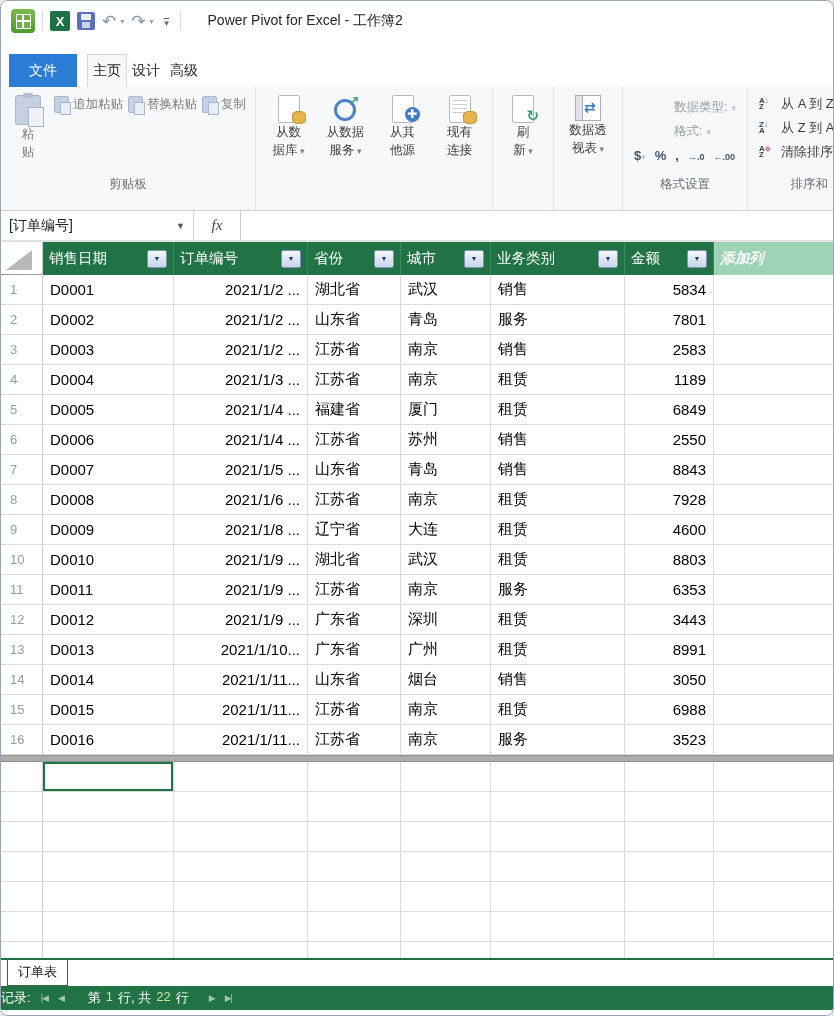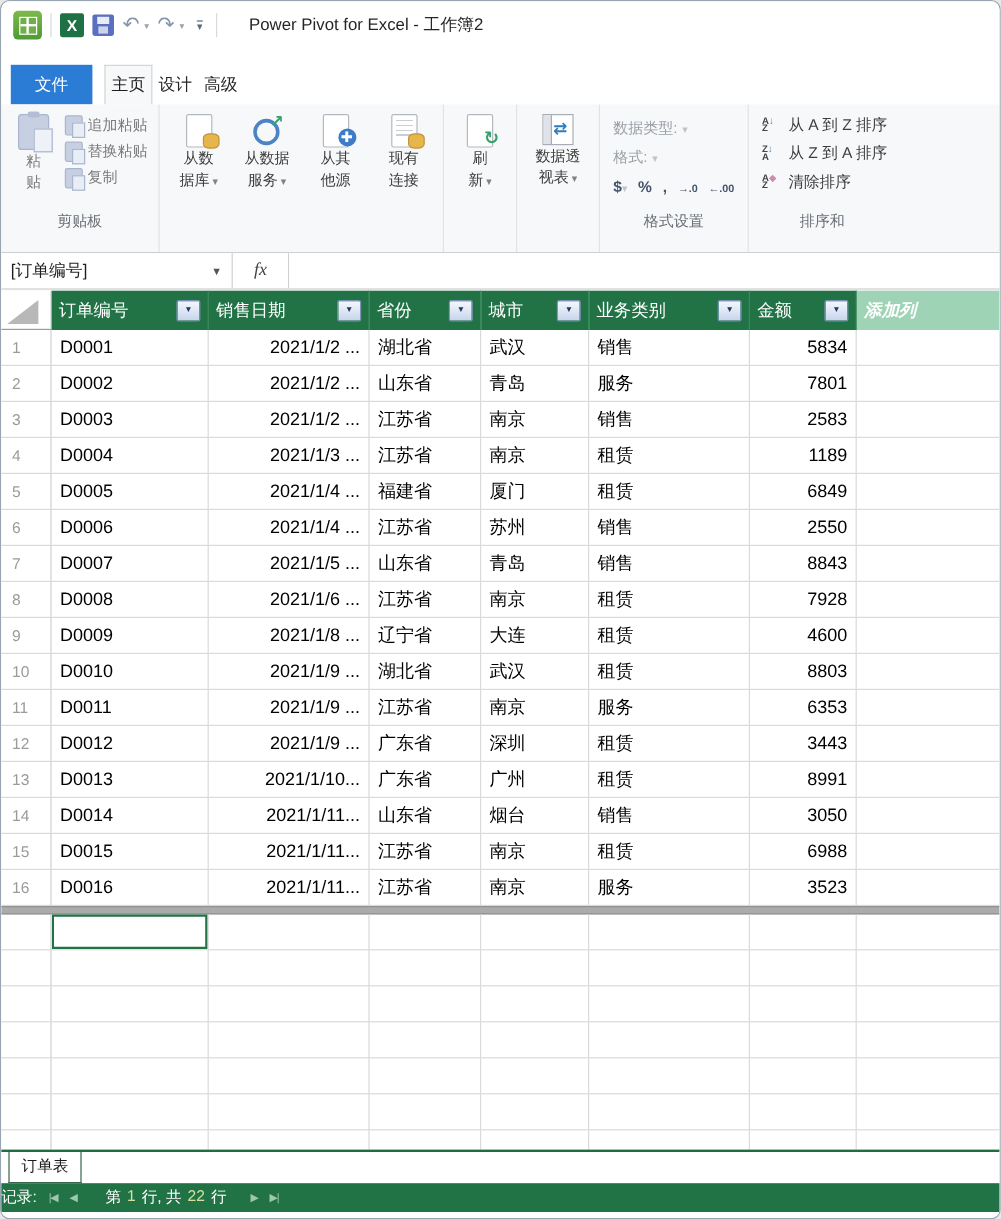--- a/index.html
+++ b/index.html
@@ -34,41 +34,41 @@
 
   
   .ribbon{height:124px;background:#f7f8fa;border-bottom:1px solid #cfcfcf;display:flex;flex:0 0 auto;overflow:hidden;}
   .rgroup{position:relative;padding:6px 5px 18px 5px;display:flex;align-items:flex-start;gap:2px;flex:0 0 auto;}
   .rgroup+.rgroup{border-left:1px solid #e2e3e5;}
   .rgroup-label{position:absolute;left:0;right:0;bottom:17px;text-align:center;font-size:12.5px;color:#6a7076;white-space:nowrap;}
   .bigbtn{width:55px;display:flex;flex-direction:column;align-items:center;gap:2px;padding-top:2px;font-size:12.5px;
           color:#3d3d3d;text-align:center;line-height:1.25;}
   .bigbtn.disabled{color:#7c7c7c;}
   .caret-d::after{content:" ▾";font-size:9px;color:#7c828a;}
-  .smallbtns{display:flex;flex-direction:column;gap:5px;padding:3px 4px 0 2px;}
+  .smallbtns{display:flex;flex-direction:row;gap:5px;padding:3px 4px 0 2px;}
   .smallbtn{display:flex;align-items:center;gap:4px;font-size:12.5px;color:#7c7c7c;white-space:nowrap;}
   .clip-ico{width:15px;height:17px;background:#c6d0e2;border:1px solid #aab6cd;border-radius:2px;position:relative;flex:0 0 auto;}
   .clip-ico::after{content:"";position:absolute;right:-3px;bottom:-3px;width:9px;height:11px;background:#e9edf5;border:1px solid #aab6cd;}
   .paste-ico{width:26px;height:30px;background:#c6d0e2;border:1px solid #a9b5cc;border-radius:3px;position:relative;}
   .paste-ico::before{content:"";position:absolute;left:7px;top:-3px;width:10px;height:5px;background:#b3bed4;border-radius:2px;}
   .paste-ico::after{content:"";position:absolute;right:-4px;bottom:-3px;width:14px;height:18px;background:#eef1f7;border:1px solid #a9b5cc;}
   .page-ico{width:22px;height:28px;background:#fff;border:1px solid #b4b8bf;border-radius:2px;position:relative;}
   .page-ico .cyl{position:absolute;right:-7px;bottom:-2px;width:14px;height:13px;background:#e6b54c;border:1px solid #c2953a;border-radius:6px/4px;}
   .page-ico .lines{position:absolute;left:3px;top:4px;right:3px;height:14px;
       background:repeating-linear-gradient(#c9cdd4 0 1px,transparent 1px 4px);}
   .page-ico .plus{position:absolute;right:-7px;bottom:0;width:15px;height:15px;background:#3d7cc9;border-radius:50%;color:#fff;
       font-size:12px;line-height:14px;text-align:center;}
   .page-ico .ref{position:absolute;right:-6px;bottom:-4px;font-size:15px;color:#36a06a;font-weight:bold;}
   .globe-ico{width:24px;height:28px;position:relative;}
   .globe-ico::before{content:"";position:absolute;left:0;bottom:2px;width:16px;height:16px;border:3px solid #4a84c4;border-radius:50%;}
   .globe-ico::after{content:"↗";position:absolute;right:-2px;top:-2px;color:#3da06f;font-weight:bold;font-size:14px;}
   .pivot-ico{width:26px;height:26px;background:#fff;border:1px solid #a8adb5;position:relative;}
   .pivot-ico::before{content:"";position:absolute;left:0;top:0;bottom:0;width:6px;background:#dfe3e9;border-right:1px solid #a8adb5;}
   .pivot-ico::after{content:"⇄";position:absolute;left:8px;top:3px;color:#2e7bbd;font-size:14px;font-weight:bold;}
-  .fmt-row{display:flex;align-items:center;gap:4px;font-size:12.5px;color:#9aa0a6;height:20px;}
+  .fmt-row{display:flex;align-items:center;gap:4px;font-size:12.5px;color:#9aa0a6;height:20px;margin-left:40px;}
   .fmt-col{display:flex;flex-direction:column;gap:4px;padding:4px 6px;}
   .fmt-caret::after{content:"▾";font-size:9px;color:#c0c4c9;}
   .numbtns{display:flex;align-items:center;gap:9px;margin-top:3px;color:#44546a;}
   .numbtn{font-size:13px;font-weight:bold;}
   .numbtn small{font-size:9px;}
   .sort-col{display:flex;flex-direction:column;gap:6px;padding:2px 2px 0 6px;}
   .sortbtn{display:flex;align-items:center;gap:5px;font-size:13px;color:#3d3d3d;white-space:nowrap;}
   .sort-ico{width:17px;flex:0 0 auto;display:inline-flex;flex-direction:column;line-height:6.5px;font-size:8px;font-weight:bold;color:#444;}
   .sort-ico i{font-style:normal;}
   .sort-ico .arr{color:#2e7bbd;}
@@ -272,25 +272,25 @@
     <div class="fxcell">fx</div>
     <input class="finput" value="" style="">
   </div>
 
   <div class="grid">
     <div class="grow ghead">
       <div class="hcorner">
           <span class="tri"></span>
         </div>
       <div class="hcell">
+        <span>销售日期</span>
+        <span class="fltbtn"></span>
+      </div>
+      <div class="hcell">
         <span>订单编号</span>
-        <span class="fltbtn"></span>
-      </div>
-      <div class="hcell">
-        <span>销售日期</span>
         <span class="fltbtn"></span>
       </div>
       <div class="hcell">
         <span>省份</span>
         <span class="fltbtn"></span>
       </div>
       <div class="hcell">
         <span>城市</span>
         <span class="fltbtn"></span>
       </div>

